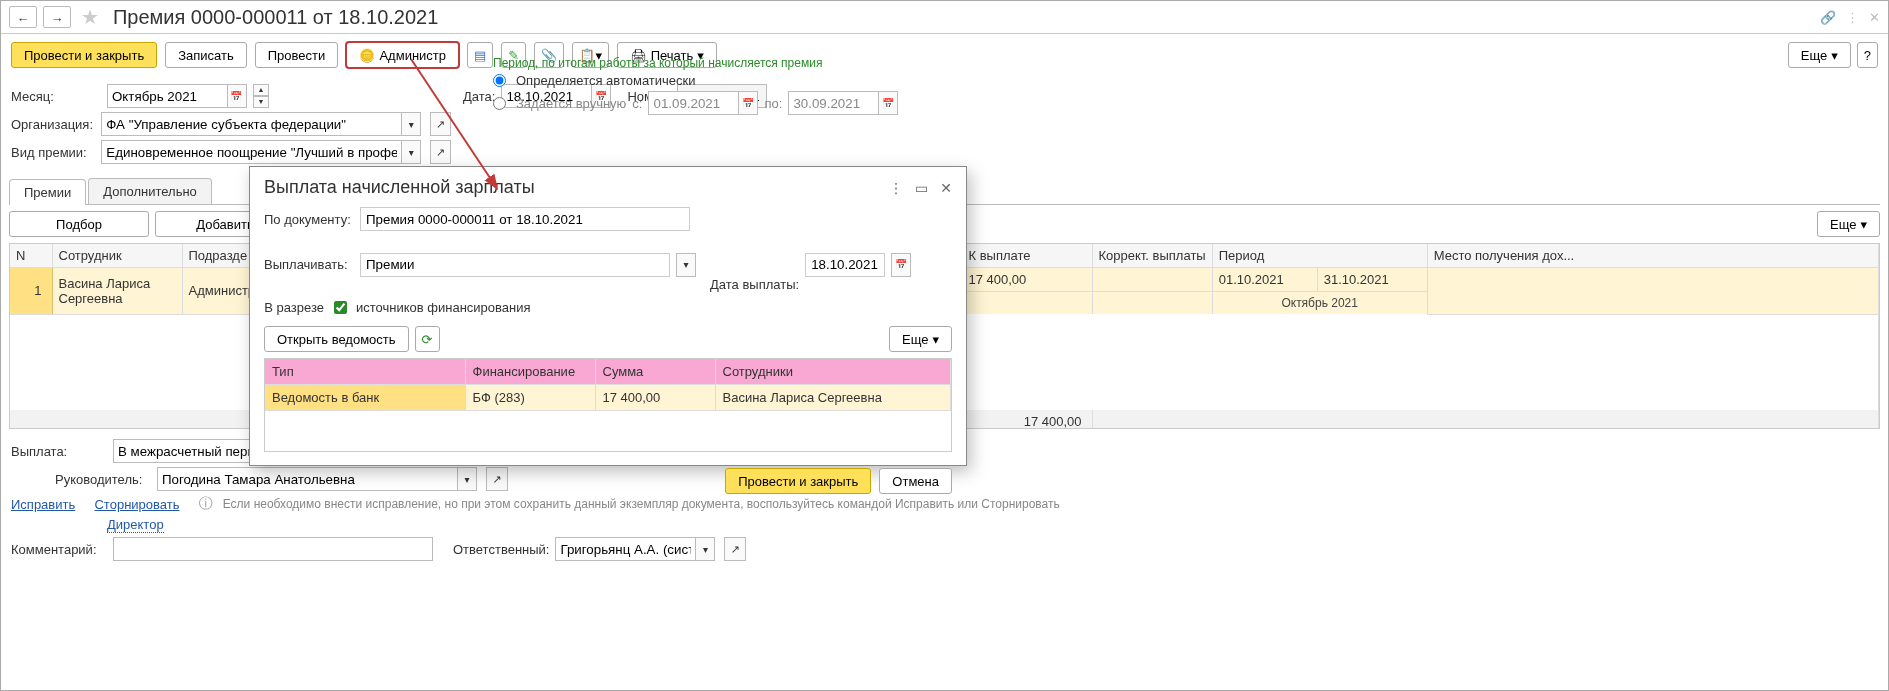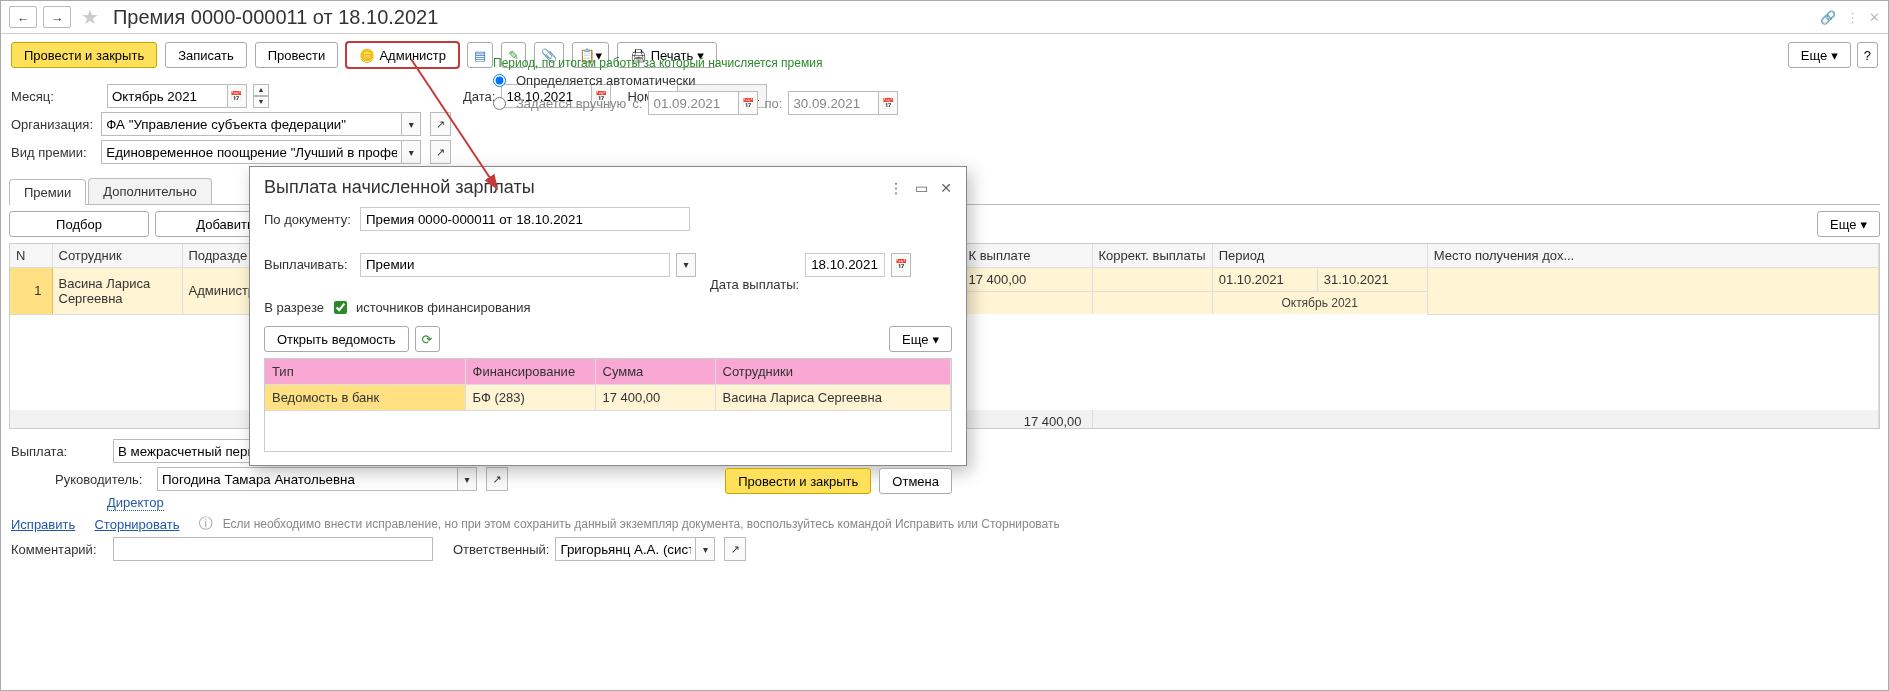--- a/index.html
+++ b/index.html
@@ -276,28 +276,28 @@
       </div>
     </div>
     <div class="row">
       <span class="lbl-w2" style="width:96px;margin-left:44px;">Руководитель:</span>
       <div class="combo" style="width:320px;">
         <input class="inp" style="width: 300px;" readonly="" value="Погодина Тамара Анатольевна">
         <div class="inp-btn">▾</div>
       </div>
       <div class="ext-btn">↗</div>
     </div>
-    <div class="row" style="margin-left:96px;">
-      <span class="dotted">Директор</span>
-    </div>
     <div class="row">
       <span class="link">Исправить</span>&nbsp;&nbsp;
       <span class="link">Сторнировать</span>&nbsp;&nbsp;
       <span class="info-icon">ⓘ</span>
       <span class="hint">Если необходимо внести исправление, но при этом сохранить данный экземпляр документа, воспользуйтесь командой Исправить или Сторнировать</span>
+    </div>
+    <div class="row" style="margin-left:96px;">
+      <span class="dotted">Директор</span>
     </div>
     <div class="row">
       <span class="lbl-w2" style="width:96px;">Комментарий:</span>
       <input class="inp" style="width: 320px;">
       <span style="margin-left:14px;">Ответственный:</span>
       <div class="combo" style="width:160px;">
         <input class="inp" style="width: 140px;" readonly="" value="Григорьянц А.А. (системн">
         <div class="inp-btn">▾</div>
       </div>
       <div class="ext-btn">↗</div>

